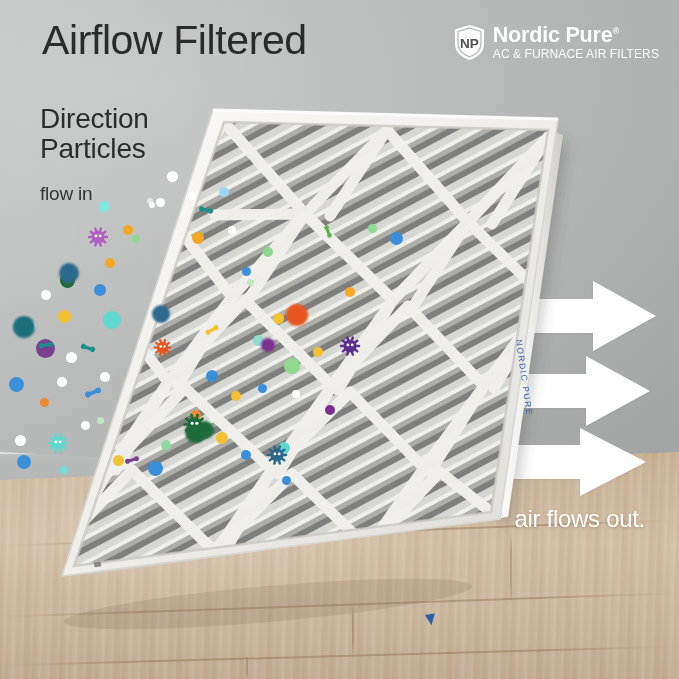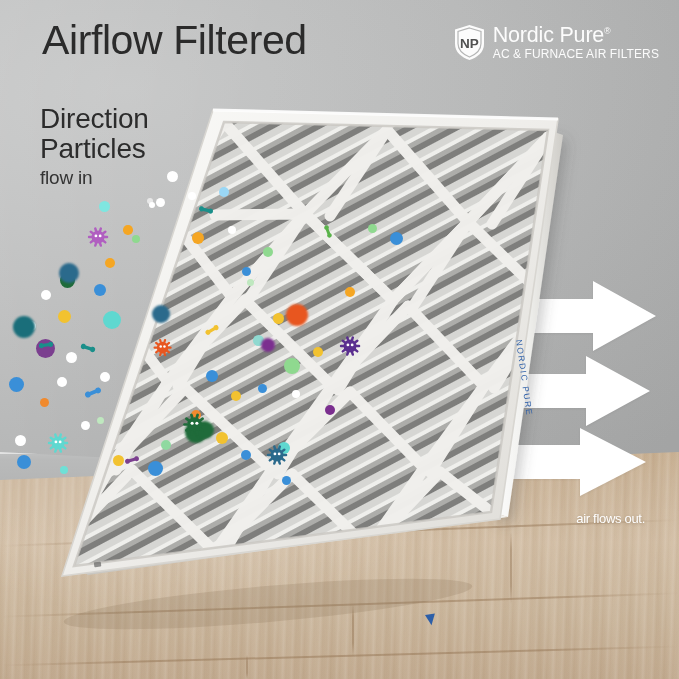--- a/index.html
+++ b/index.html
@@ -113,57 +113,57 @@
     color: #2c2c2c;
     font-size: 28px;
     line-height: 30px;
     font-weight: 400;
     letter-spacing: -0.2px;
   }
   .particles-label .sub {
     display: block;
     font-size: 19px;
     line-height: 24px;
-    margin-top: 2px;
+    margin-top: 18px;
     color: #343434;
   }
   .filtered-label {
     position: absolute;
     right: 34px; top: 505px;
     text-align: center;
     color: #ffffff;
     font-size: 38px;
     line-height: 40px;
     font-weight: 400;
     letter-spacing: -0.3px;
     text-shadow: 0 1px 3px rgba(90,65,40,0.35);
   }
   .filtered-label .sub {
     display: block;
-    font-size: 13px;
+    font-size: 24px;
     line-height: 26px;
     margin-top: 1px;
   }
 
   
   .logo {
     position: absolute;
     right: 20px; top: 24px;
     display: flex;
     align-items: center;
     gap: 7px;
     opacity: .96;
   }
   .logo-shield { width: 33px; height: 37px; flex: 0 0 auto; }
   .logo-text { line-height: 1; }
   .logo-name {
     font-size: 21.5px;
     color: #ffffff;
     letter-spacing: -0.2px;
-    font-weight: 400;
+    font-weight: 700;
     display: block;
     position: relative;
   }
   .logo-name .reg {
     font-size: 9px;
     vertical-align: super;
   }
   .logo-tag {
     display: block;
     font-size: 12px;

